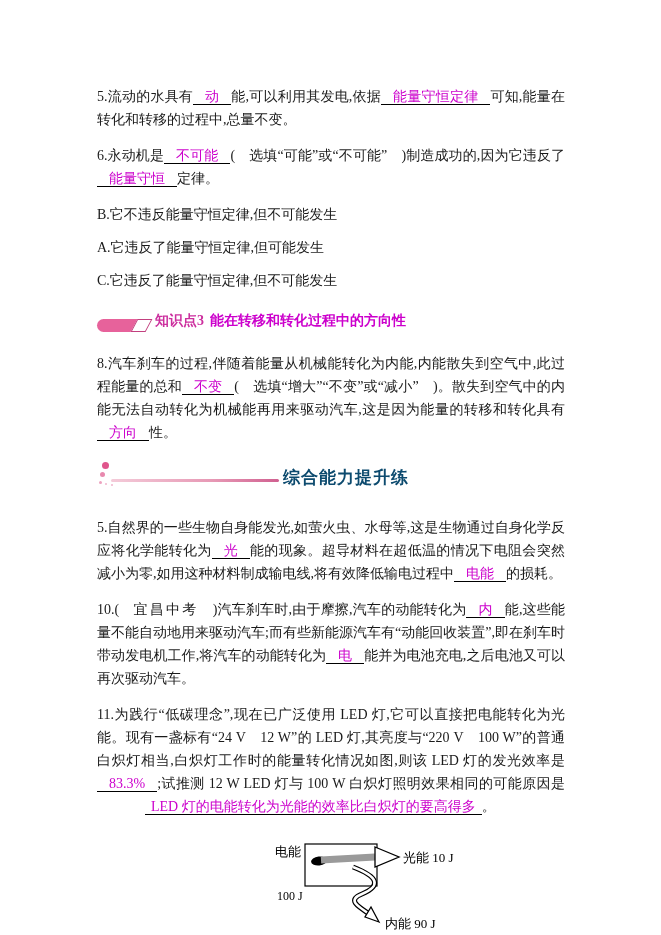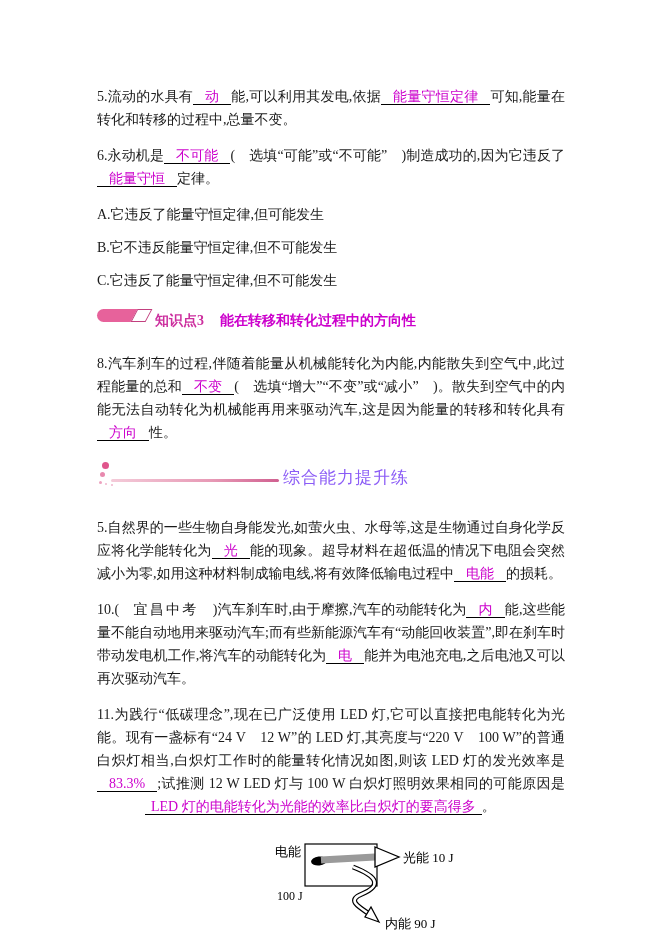--- a/index.html
+++ b/index.html
@@ -17,61 +17,61 @@
   .blank{
     color:#cc00cc;
     border-bottom:1px solid #000;
     padding:0 12px;
     white-space:nowrap;
   }
   .blank.long{white-space:normal;padding:0 6px;margin-left:48px;}
   .ans{color:#cc00cc;}
   .kai{font-family:Liberation Serif, serif;letter-spacing:2px;}
   
-  .kp{display:flex;align-items:flex-start;margin:17px 0 20px 0;}
+  .kp{display:flex;align-items:flex-end;margin:17px 0 20px 0;}
   .kp-badge{position:relative;width:48px;height:13px;background:#e7629b;border-radius:7px;margin-right:2px;}
   .kp-badge .slash{
     position:absolute;right:-4px;top:0;width:13px;height:11px;
     background:#ffffff;border:1px solid #c2407f;
     transform:skewX(-28deg);
   }
   .kp-label{font-weight:bold;color:#cc2f9e;margin-left:8px;}
-  .kp-title{font-weight:bold;color:#cc00cc;margin-left:16px;}
+  .kp-title{font-weight:bold;color:#cc00cc;margin-left:6px;}
   
   .section{position:relative;margin:22px 0 20px 0;height:30px;}
   .dots{position:absolute;left:2px;top:-4px;width:30px;height:30px;}
   .dot-big{position:absolute;left:3px;top:0;width:7px;height:7px;border-radius:50%;background:#e0558c;}
   .dot-mid{position:absolute;left:1px;top:10px;width:5px;height:5px;border-radius:50%;background:#e889ae;}
   .dot-s1{position:absolute;left:0px;top:19px;width:3px;height:3px;border-radius:50%;background:#eda2bf;}
   .dot-s2{position:absolute;left:6px;top:21px;width:2px;height:2px;border-radius:50%;background:#f0b4cc;}
   .dot-s3{position:absolute;left:12px;top:22px;width:2px;height:2px;border-radius:50%;background:#f0b4cc;}
   .sec-line{
     position:absolute;left:14px;top:13px;width:168px;height:3px;
     background:linear-gradient(to right,#f4cbd9,#e799b5 60%,#d06090);
     border-radius:2px;
   }
   .sec-title{
     position:absolute;left:186px;top:0px;
-    font-size:17px;font-weight:normal;color:#8b5cf6;letter-spacing:1px;
+    font-size:17px;font-weight:bold;color:#0c4a6e;letter-spacing:1px;
   }
   
   .diagram{margin:16px 0 0 178px;width:210px;}
   .diagram svg{display:block;}
 </style>
 </head>
 <body>
 
 <div class="content">
 
   <p class="q"><span class="qt">5.流动的水具有</span><span class="blank">动</span><span class="qt">能,可以利用其发电,依据</span><span class="blank">能量守恒定律</span><span class="qt">可知,能量在转化和转移的过程中,总量不变。</span></p>
 
   <p class="q"><span class="qt">6.永动机是</span><span class="blank">不可能</span><span class="qt">(　选填“可能”或“不可能”　)制造成功的,因为它违反了</span><span class="blank">能量守恒</span><span class="qt">定律。</span></p>
 
+  <p class="opt">B.它不违反能量守恒定律,但不可能发生</p>
   <p class="opt">A.它违反了能量守恒定律,但可能发生</p>
-  <p class="opt">B.它不违反能量守恒定律,但不可能发生</p>
   <p class="opt">C.它违反了能量守恒定律,但不可能发生</p>
 
   <div class="kp">
     <span class="kp-badge">
         <span class="slash"></span>
       </span>
     <span class="kp-label">知识点3</span>
     <span class="kp-title">能在转移和转化过程中的方向性</span>
   </div>
 

